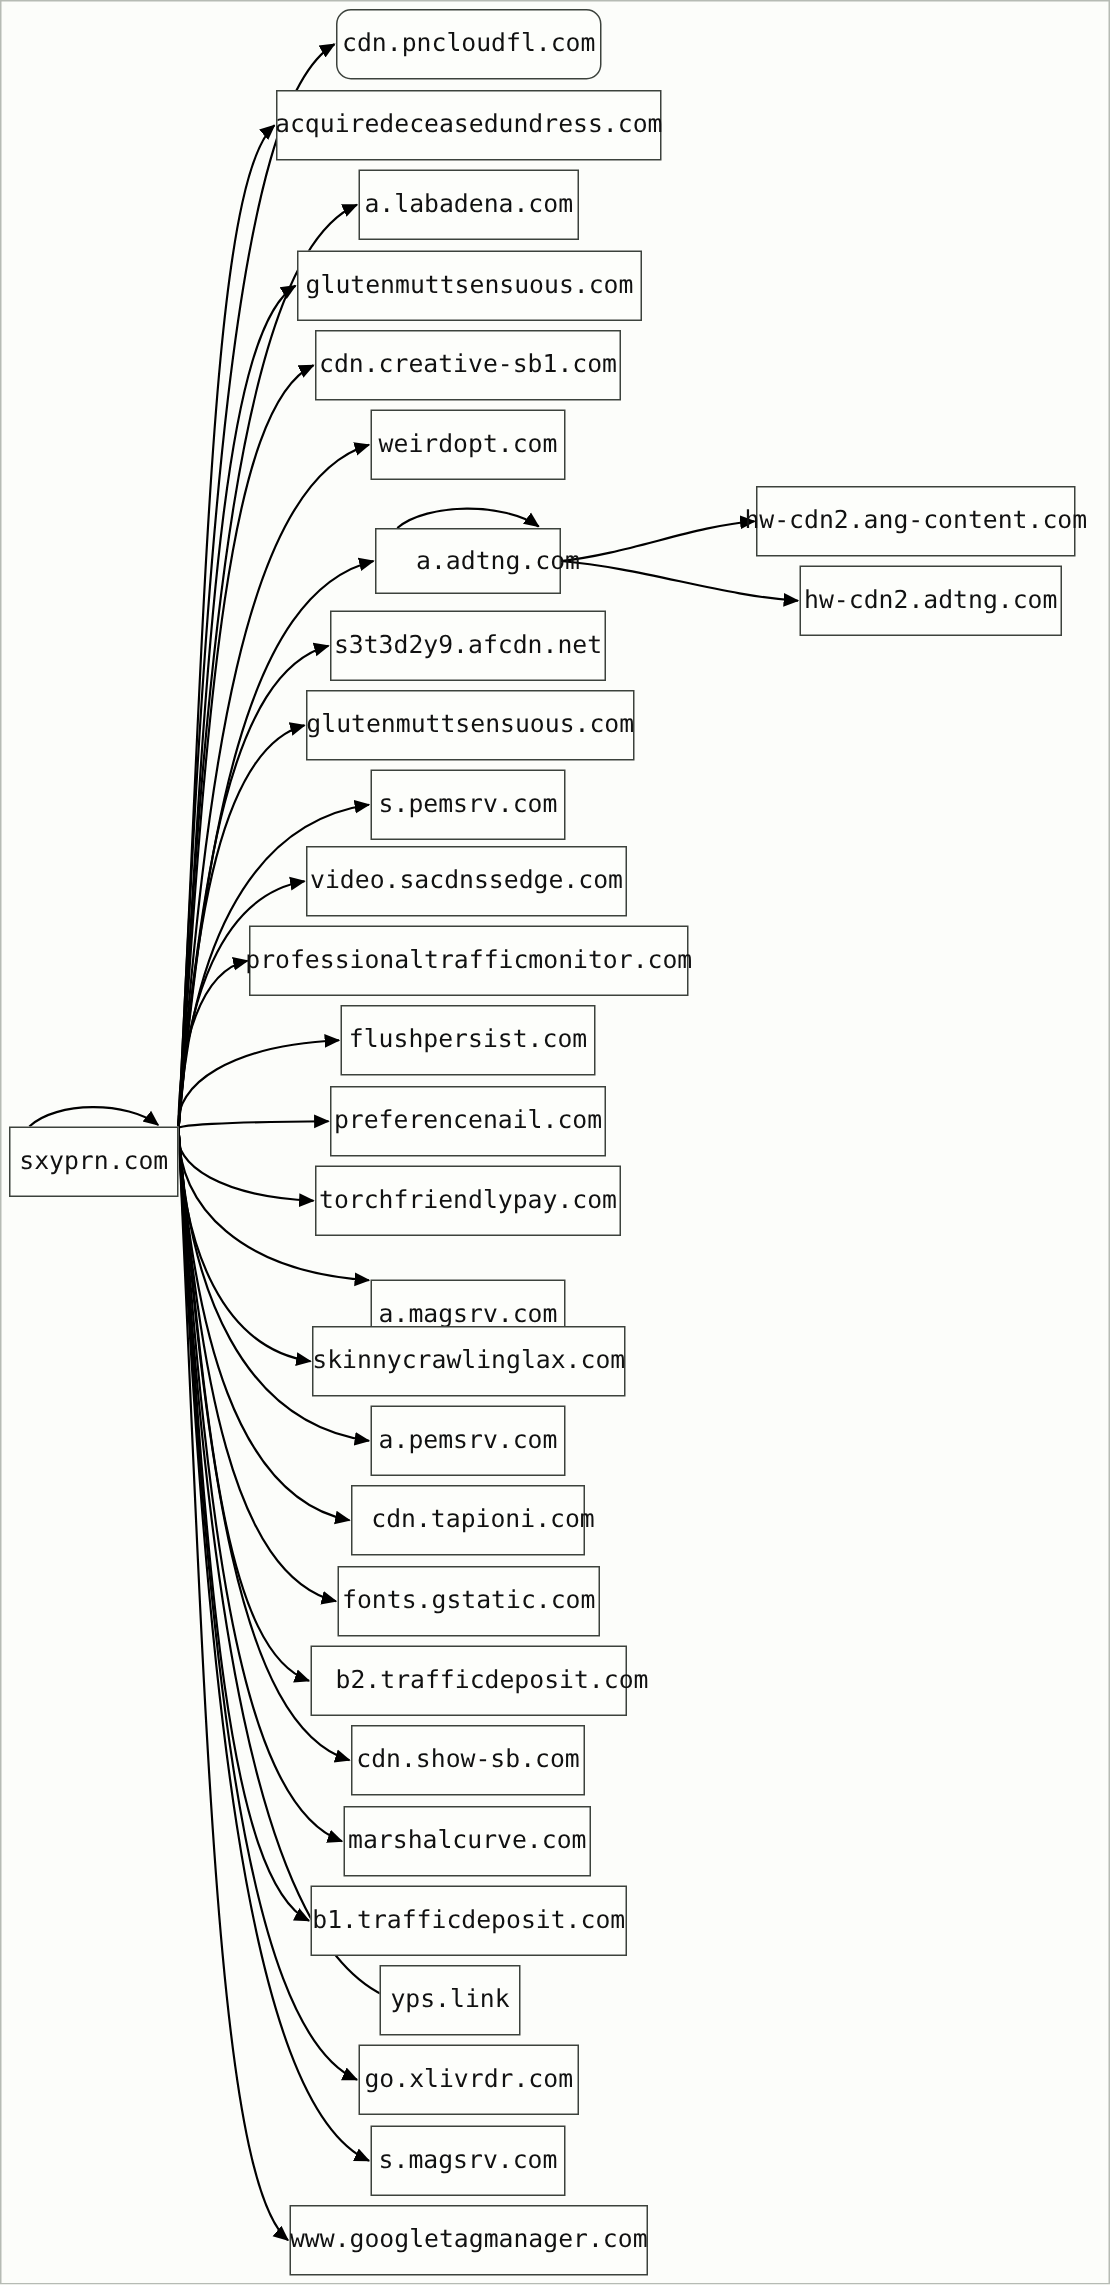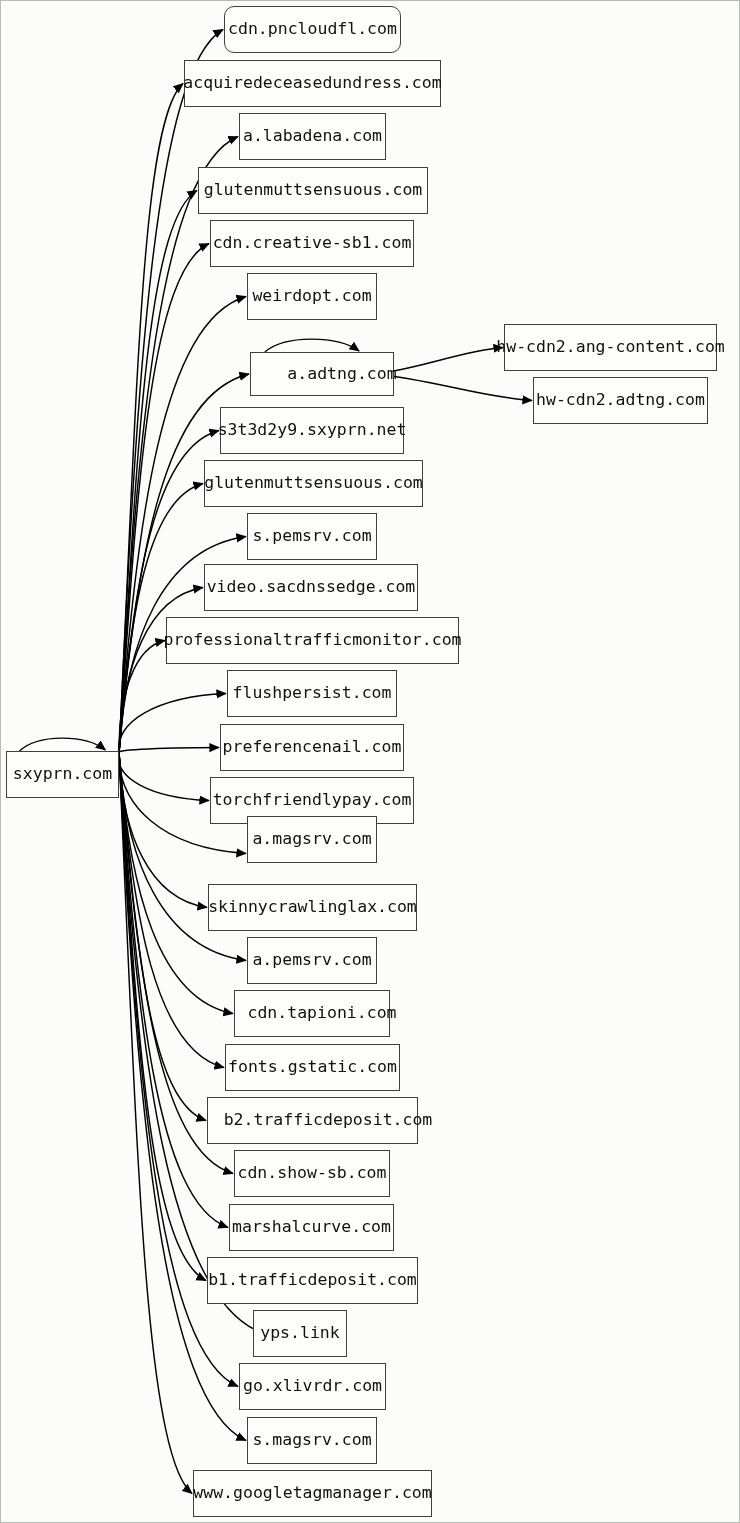--- a/index.html
+++ b/index.html
@@ -103,31 +103,31 @@
       </div>
       <div class="node" style="left: 197px; top: 166px; width: 230px; height: 47px;">
         <span>glutenmuttsensuous.com</span>
       </div>
       <div class="node" style="left: 209px; top: 219px; width: 204px; height: 47px;">
         <span>cdn.creative-sb1.com</span>
       </div>
       <div class="node" style="left: 246px; top: 272px; width: 130px; height: 47px;">
         <span>weirdopt.com</span>
       </div>
-      <div class="node" style="left: 249px; top: 351px; width: 144px; height: 44px; padding-left: 40px;">
+      <div class="node" style="left: 249px; top: 351px; width: 124px; height: 44px; padding-left: 40px;">
         <span>a.adtng.com</span>
       </div>
       <div class="node" style="left: 503px; top: 323px; width: 213px; height: 47px;">
         <span>hw-cdn2.ang-content.com</span>
       </div>
       <div class="node" style="left: 532px; top: 376px; width: 175px; height: 47px;">
         <span>hw-cdn2.adtng.com</span>
       </div>
       <div class="node" style="left: 219px; top: 406px; width: 184px; height: 47px;">
-        <span>s3t3d2y9.sxyprn.net</span>
+        <span>s3t3d2y9.afcdn.net</span>
       </div>
       <div class="node" style="left: 203px; top: 459px; width: 219px; height: 47px;">
         <span>glutenmuttsensuous.com</span>
       </div>
       <div class="node" style="left: 246px; top: 512px; width: 130px; height: 47px;">
         <span>s.pemsrv.com</span>
       </div>
       <div class="node" style="left: 203px; top: 563px; width: 214px; height: 47px;">
         <span>video.sacdnssedge.com</span>
       </div>
@@ -136,21 +136,21 @@
       </div>
       <div class="node" style="left: 226px; top: 669px; width: 170px; height: 47px;">
         <span>flushpersist.com</span>
       </div>
       <div class="node" style="left: 219px; top: 723px; width: 184px; height: 47px;">
         <span>preferencenail.com</span>
       </div>
       <div class="node" style="left: 209px; top: 776px; width: 204px; height: 47px;">
         <span>torchfriendlypay.com</span>
       </div>
-      <div class="node" style="left: 246px; top: 815px; width: 130px; height: 47px;">
+      <div class="node" style="left: 246px; top: 852px; width: 130px; height: 47px;">
         <span>a.magsrv.com</span>
       </div>
       <div class="node" style="left: 207px; top: 883px; width: 209px; height: 47px;">
         <span>skinnycrawlinglax.com</span>
       </div>
       <div class="node" style="left: 246px; top: 936px; width: 130px; height: 47px;">
         <span>a.pemsrv.com</span>
       </div>
       <div class="node" style="left: 233px; top: 989px; width: 156px; height: 47px; padding-left: 20px;">
         <span>cdn.tapioni.com</span>

